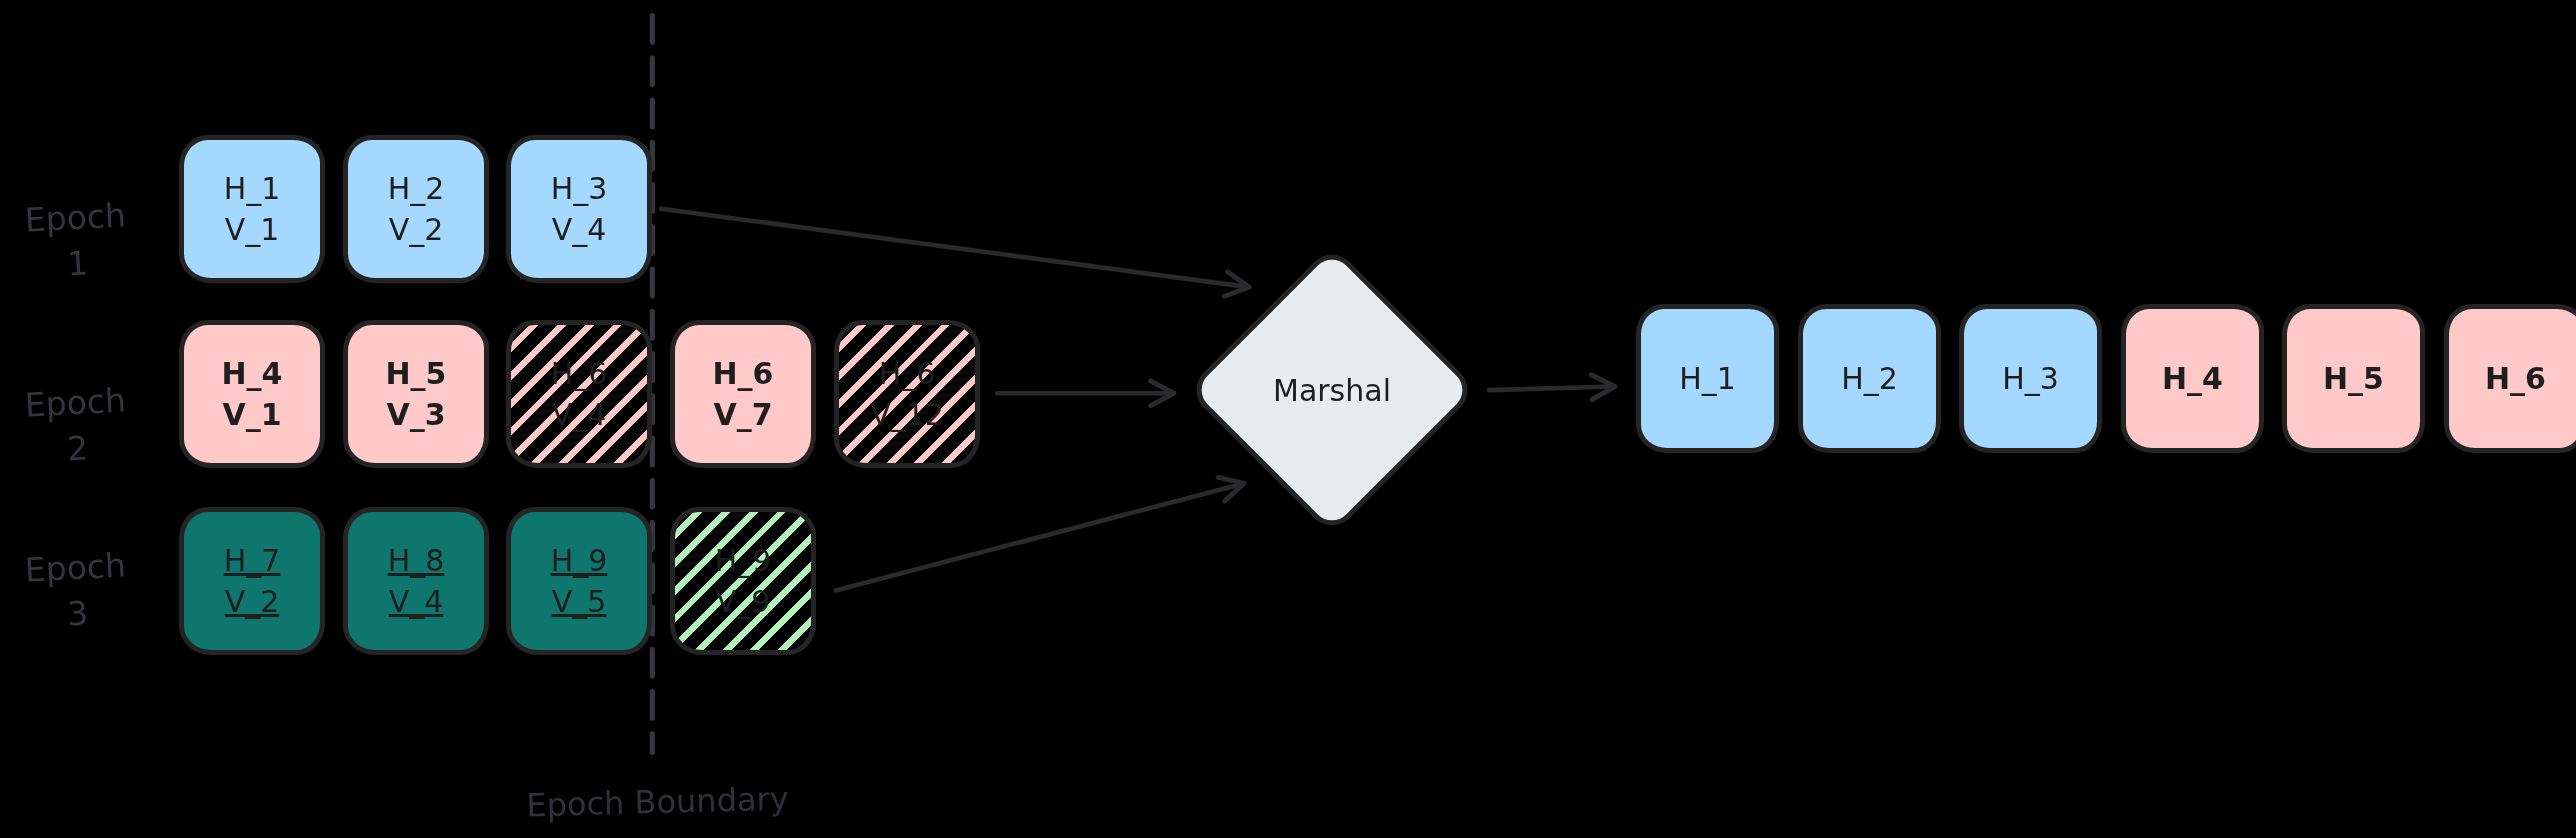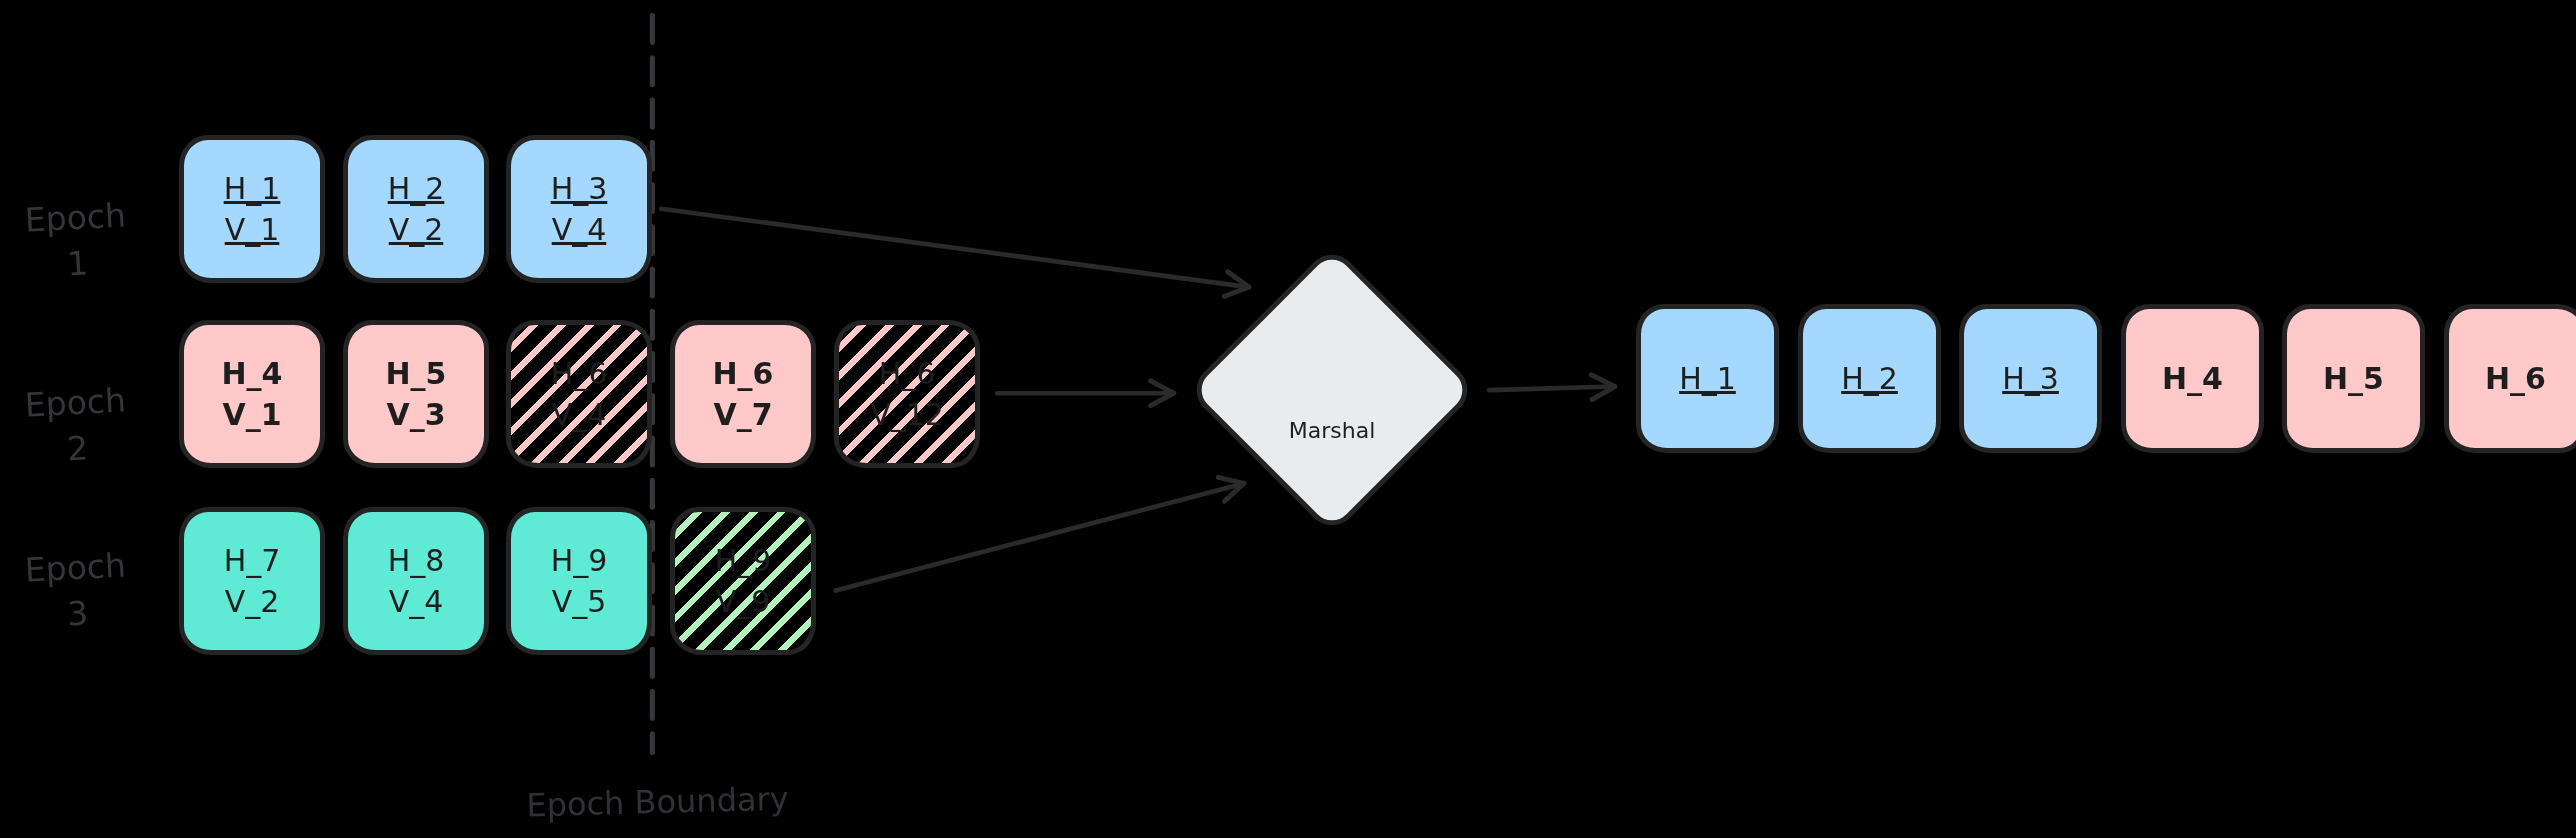--- a/index.html
+++ b/index.html
@@ -18,23 +18,23 @@
     border:5.2px solid #242424;
     border-radius:29px 31px 28px 32px / 31px 28px 32px 29px;
     display:flex;flex-direction:column;align-items:center;justify-content:center;
     color:#1e1e1e;
     font-size:30px;
     line-height:41px;
     text-align:center;
   }
   .r0{top:135px}.r1{top:320px}.r2{top:507px}
   .c0{left:179px}.c1{left:343px}.c2{left:506px}.c3{left:670px}.c4{left:834px}
-  .blue {background:#a5d8ff;text-decoration:underline;}
+  .blue {background:#a5d8ff;}
   .pink {background:#ffc9c9;font-weight:bold;}
-  .green{background:#5eead4;}
+  .green{background:#0f766e;text-decoration:underline;}
   .hatch-pink{
     background-color:#000;
     background-image:repeating-linear-gradient(135deg, rgba(0,0,0,0) 0 13.4px, #ffc9c9 13.4px 19.6px);
   }
   .hatch-green{
     background-color:#000;
     background-image:repeating-linear-gradient(135deg, rgba(0,0,0,0) 0 13.4px, #b2f2bb 13.4px 19.6px);
   }
   
   .obox{
@@ -66,21 +66,21 @@
     position:absolute;
     box-sizing:border-box;
     left:1229px;top:287px;width:206px;height:206px;
     background:#e9ecef;
     border:5.7px solid #242424;
     border-radius:25px;
     transform:rotate(45deg);
   }
   .diamond-label{
     position:absolute;left:1229px;top:369px;width:206px;
-    text-align:center;color:#1e1e1e;font-size:22px;line-height:43px;margin-top:40px;
+    text-align:center;color:#1e1e1e;font-size:30px;line-height:43px;
   }
   
   svg.overlay{position:absolute;left:0;top:0;}
 </style>
 </head>
 <body>
 
 <div id="canvas">
 
   <svg class="overlay" width="3072" height="839" viewBox="0 0 5962 1628">

